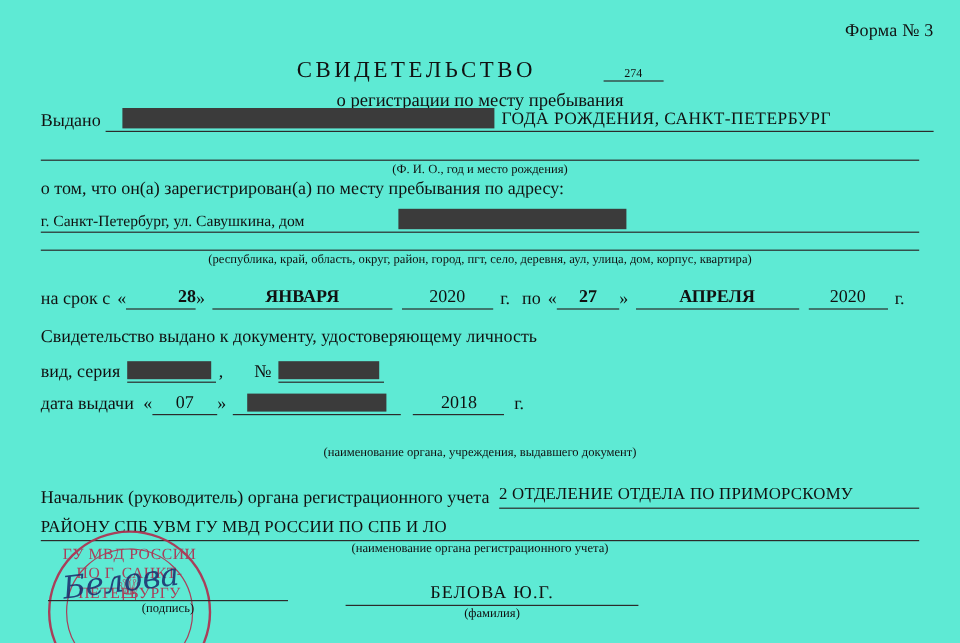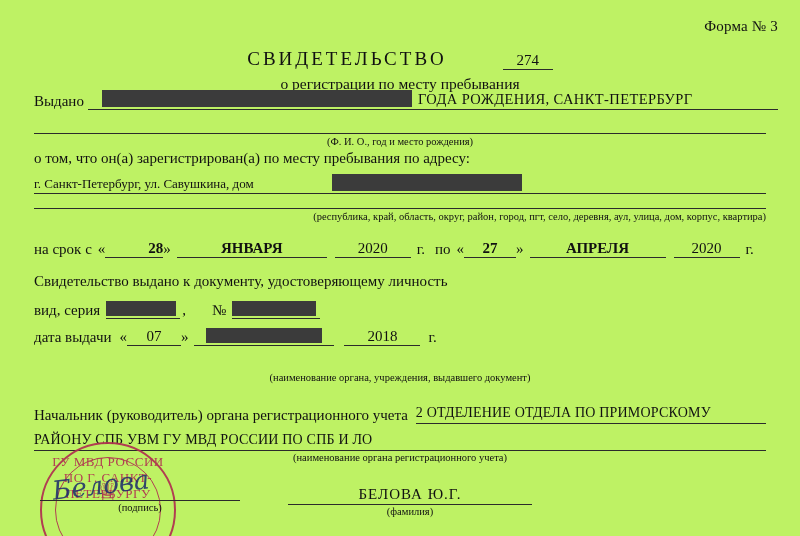--- a/index.html
+++ b/index.html
@@ -12,21 +12,21 @@
     height: 536px;
     font-family: "Liberation Serif", serif;
     color: #111111;
     position: relative;
     overflow: hidden;
   }
   .page {
     position: relative;
     width: 800px;
     height: 536px;
-    background: #bef264;
+    background: #5eead4;
   }
   .form-no {
     position: absolute;
     top: 18px;
     right: 22px;
     font-size: 15px;
     letter-spacing: 0.2px;
   }
   .title-block {
     position: absolute;
@@ -36,21 +36,21 @@
     text-align: center;
   }
   .title-main {
     font-size: 19px;
     letter-spacing: 3px;
     display: inline-block;
   }
   .title-num {
     display: inline-block;
     margin-left: 56px;
-    font-size: 15px;
+    font-size: 10px;
     border-bottom: 1px solid #2b2b2b;
     min-width: 42px;
     text-align: center;
     padding: 0 4px;
   }
   .title-sub {
     font-size: 15.5px;
     margin-top: 5px;
   }
   .row {
@@ -190,21 +190,21 @@
   <div class="row" style="top:150px;">о том, что он(а) зарегистрирован(а) по месту пребывания по адресу:</div>
 
   <div class="row flexline" style="top:176px;">
     <span class="grow" style="position:relative; flex:none; width:732px; margin:0;">
       <span style="position:absolute; left:0; bottom:1px; white-space:nowrap; font-size:13px;text-align:center;">г. Санкт-Петербург, ул. Савушкина, дом</span>
       <span class="redact" style="position:absolute; left:298px; bottom:2px; width:190px; height:17px;"></span>
     </span>
   </div>
 
   <div class="empty-rule" style="top:208px;"></div>
-  <div class="caption" style="top:211px;text-align:right;">(республика, край, область, округ, район, город, пгт, село, деревня, аул, улица, дом, корпус, квартира)</div>
+  <div class="caption" style="top:211px;">(республика, край, область, округ, район, город, пгт, село, деревня, аул, улица, дом, корпус, квартира)</div>
 
   <div class="row flexline" style="top:240px;">
     <span class="lbl">на срок с</span>
     <span style="margin-left:6px;">«</span>
     <span class="line" style="width:58px; text-align:right; font-weight:bold;">28</span>
     <span>»</span>
     <span class="line" style="width:150px; text-align:center; font-weight:bold; margin-left:6px;">ЯНВАРЯ</span>
     <span class="line" style="width:76px; text-align:center; margin-left:8px;">2020</span>
     <span style="margin-left:6px;">г.</span>
     <span style="margin-left:10px;">по</span>

